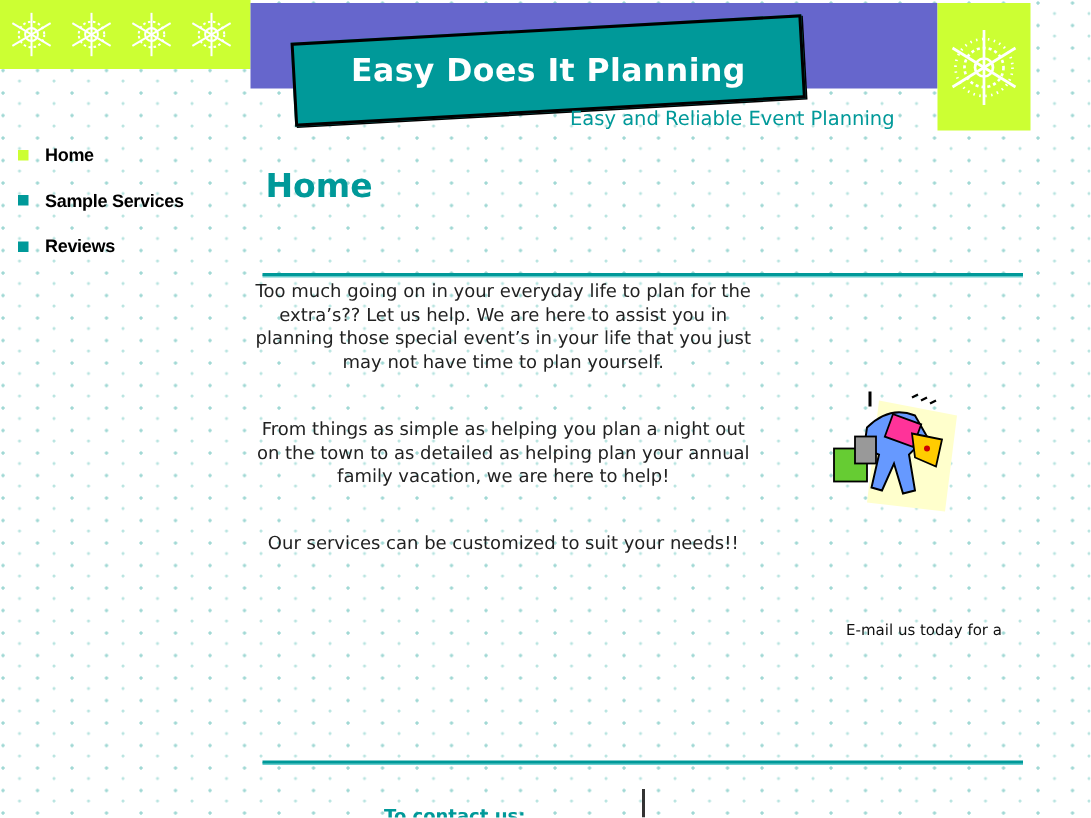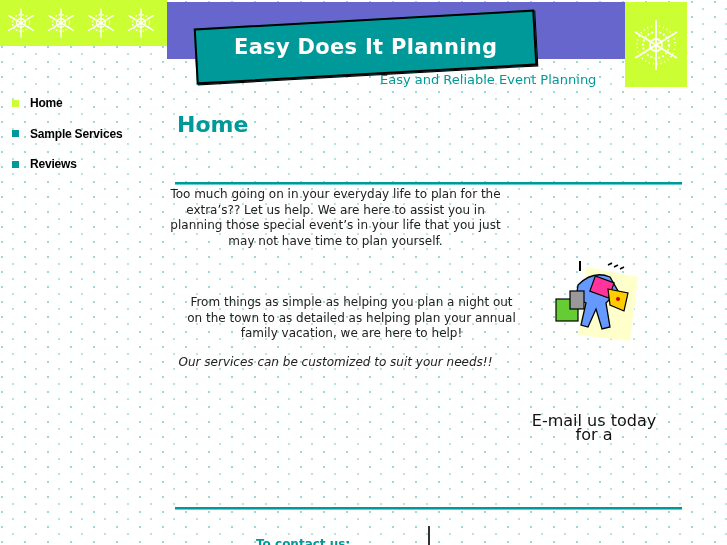--- a/index.html
+++ b/index.html
@@ -39,24 +39,24 @@
   .nav-label { font-family: "Liberation Sans", sans-serif; font-weight: bold; font-size: 12px; color: #000; letter-spacing: -0.2px; }
 
   .page-title { left: 177px; top: 112px; color: #009999; font-weight: bold; font-size: 22px; font-family: "DejaVu Sans", sans-serif; }
   .rule { height: 2px; background: #009999; box-shadow: 0 1px 0 #66cccc; }
   .rule1 { left: 175px; top: 182px; width: 507px; }
   .rule2 { left: 175px; top: 507px; width: 507px; }
 
   .body-text { left: 168px; width: 335px; font-size: 12px; line-height: 15.5px; color: #222; text-align: center; }
   .p1 { top: 187px; }
   .p2 { top: 279px; }
-  .p3 { top: 355px; font-style: italic; }
+  .p3 { top: 355px; }
 
   .clipart { left: 548px; top: 255px; width: 100px; height: 90px; }
-  .email-note { left: 520px; top: 414px; width: 148px; text-align: center; font-size: 16px; line-height: 14px; color: #111; }
+  .email-note { left: 520px; top: 414px; width: 148px; text-align: right; font-size: 10px; line-height: 14px; color: #111; }
   .contact-heading { left: 256px; top: 537px; color: #009999; font-weight: bold; font-size: 12px; }
   .vbar { left: 428px; top: 526px; width: 1.5px; height: 19px; background: #333; }
 </style>
 </head>
 <body>
 
 <div class="abs lime-strip">
   <div class="snow"><svg viewBox="0 0 40 40">
         <g stroke="#fff" stroke-width="1.6" fill="none">
           <line x1="20" y1="3" x2="20" y2="37"></line>
@@ -128,21 +128,21 @@
   <div class="nav-item">
     <span class="bullet" style="background:#009999"></span>
     <span class="nav-label">Reviews</span>
   </div>
 </nav>
 
 <h1 class="abs page-title" style="margin:0">Home</h1>
 <div class="abs rule rule1"></div>
 
 <p class="abs body-text p1" style="margin:0">Too much going on in your everyday life to plan for the extra’s??  Let us help.  We are here to assist you in planning those special event’s in your life that you just may not have time to plan yourself.</p>
-<p class="abs body-text p2" style="margin:16px">From things as simple as helping you plan a night out on the town to as detailed as helping plan your annual family vacation, we are here to help!</p>
+<p class="abs body-text p2" style="margin:0">From things as simple as helping you plan a night out on the town to as detailed as helping plan your annual family vacation, we are here to help!</p>
 <p class="abs body-text p3" style="margin:0">Our services can be customized to suit your needs!!</p>
 
 <div class="abs clipart">
   <svg viewBox="0 0 100 90" width="100" height="90">
     <polygon points="38,12 90,22 82,86 30,80" fill="#ffffcc"></polygon>
     <path d="M30 30 Q45 15 62 22 L70 36 L58 48 L62 72 L54 74 L48 54 L40 72 L33 70 L38 48 L28 44 Z" fill="#6699ff" stroke="#000" stroke-width="1.3"></path>
     <line x1="32" y1="16" x2="32" y2="6" stroke="#000" stroke-width="2"></line>
     <rect x="44" y="24" width="20" height="16" fill="#ff3399" stroke="#000" stroke-width="1.2" transform="rotate(20 54 32)"></rect>
     <path d="M60 34 L80 38 L76 56 L62 50 Z" fill="#ffcc00" stroke="#000" stroke-width="1.2"></path>
     <circle cx="70" cy="44" r="2" fill="#cc0000"></circle>

